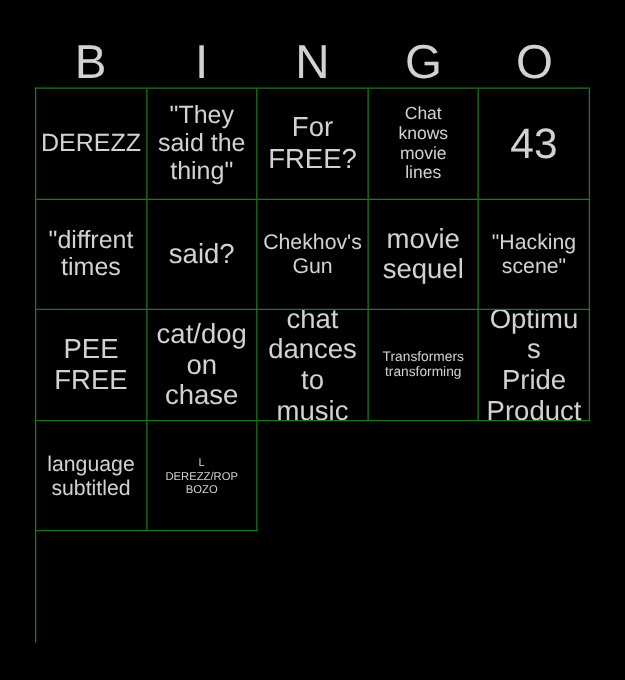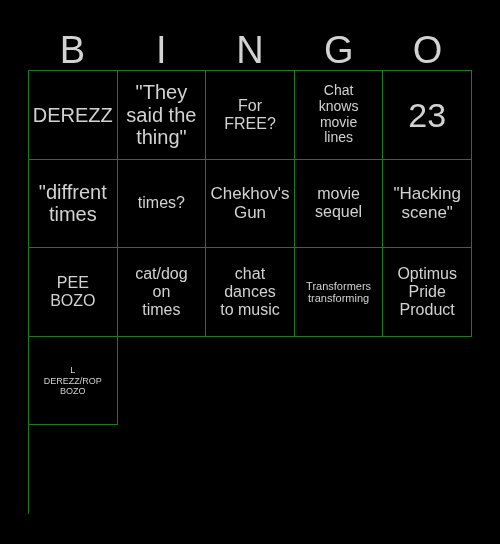--- a/index.html
+++ b/index.html
@@ -72,21 +72,21 @@
     color: #d2d2d2;
     padding: 2px 3px;
     overflow: hidden;
     white-space: pre-line;
     word-break: break-word;
     line-height: 1.12;
   }
 
   
   .fs-xxl { font-size: 34px; }
-  .fs-xl  { font-size: 16px; }
+  .fs-xl  { font-size: 22px; }
   .fs-lg  { font-size: 20px; }
   .fs-md  { font-size: 17px; }
   .fs-sm  { font-size: 14px; }
   .fs-xs  { font-size: 11px; }
   .fs-xxs { font-size: 9px; }
 </style>
 </head>
 <body>
 
 <div id="bingo-card">
@@ -103,41 +103,43 @@
       <div class="bingo-cell fs-lg">DEREZZ</div>
       <div class="bingo-cell fs-lg">"They
 said the
 thing"</div>
       <div class="bingo-cell fs-xl">For
 FREE?</div>
       <div class="bingo-cell fs-sm">Chat
 knows
 movie
 lines</div>
-      <div class="bingo-cell fs-xxl">23</div>
+      <div class="bingo-cell fs-xxl">43</div>
       <div class="bingo-cell fs-lg">"diffrent
 times</div>
-      <div class="bingo-cell fs-xl">times?</div>
+      <div class="bingo-cell fs-xl">said?</div>
       <div class="bingo-cell fs-md">Chekhov's
 Gun</div>
       <div class="bingo-cell fs-xl">movie
 sequel</div>
       <div class="bingo-cell fs-md">"Hacking
 scene"</div>
       <div class="bingo-cell fs-xl">PEE
-BOZO</div>
+FREE</div>
       <div class="bingo-cell fs-xl">cat/dog
 on
-times</div>
+chase</div>
       <div class="bingo-cell fs-xl">chat
 dances
 to music</div>
       <div class="bingo-cell fs-xs">Transformers
 transforming</div>
       <div class="bingo-cell fs-xl">Optimus
 Pride
 Product</div>
+      <div class="bingo-cell fs-md">language
+subtitled</div>
       <div class="bingo-cell fs-xxs">L
 DEREZZ/ROP
 BOZO</div>
     </div>
 
 </div>
 
 </body></html>

